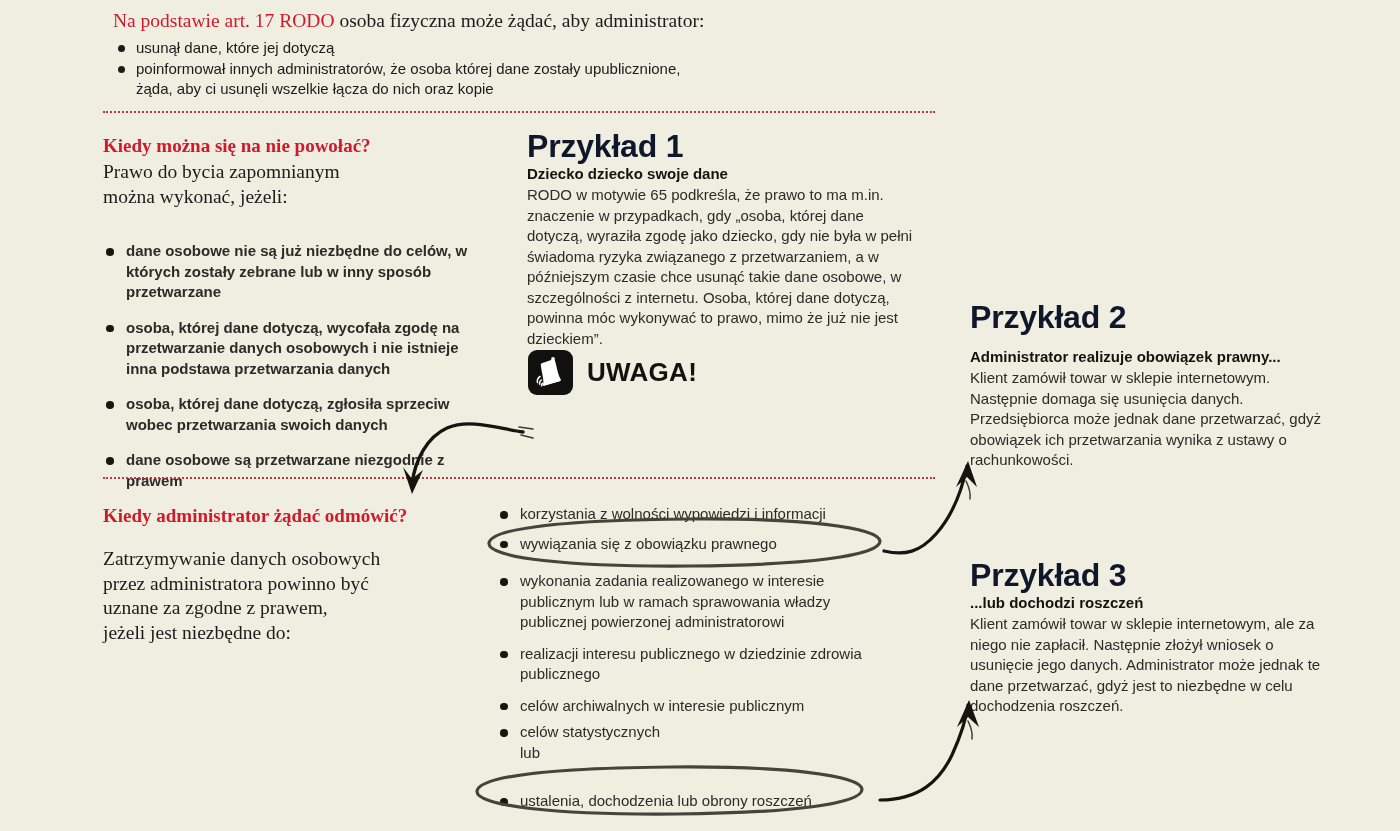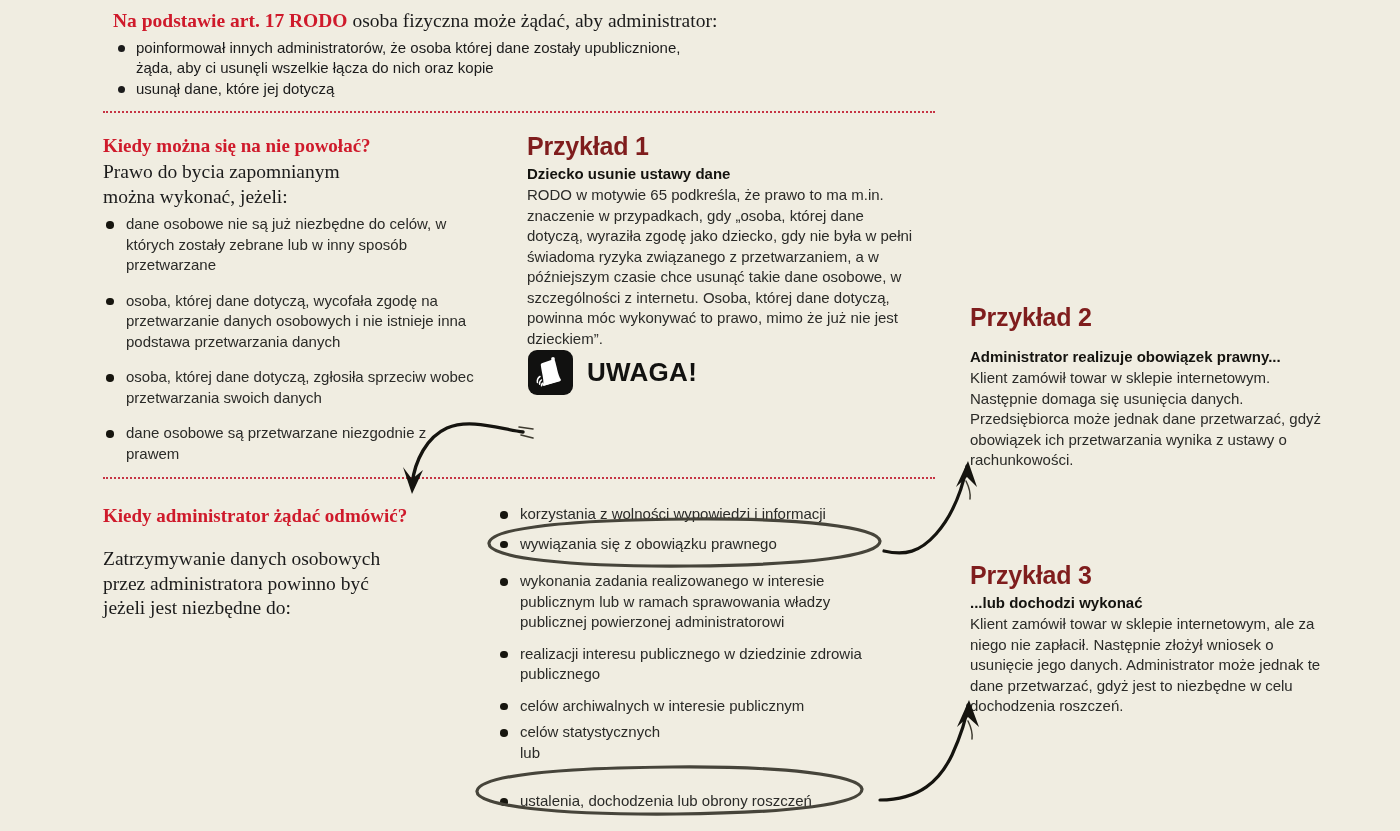--- a/index.html
+++ b/index.html
@@ -21,21 +21,21 @@
   #intro { left: 113px; top: 8px; width: 830px; }
   #intro .lead {
     font-family: "Liberation Serif", serif;
     font-size: 19.5px;
     line-height: 26px;
     color: #1b1b1b;
     white-space: nowrap;
   }
   #intro .lead .hl {
     color: #cf1a2b;
-    font-weight: bold;
+    font-weight: normal;
   }
   .ul-serif { list-style: none; margin: 4px 0 0 0; padding: 0; }
   .ul-serif li {
     position: relative;
     padding-left: 23px;
     font-family: "Liberation Sans", sans-serif;
     font-size: 15px;
     line-height: 20px;
     color: #1b1b1b;
     margin-bottom: 1px;
@@ -59,22 +59,22 @@
   .red-head {
     font-family: "Liberation Serif", serif;
     font-weight: bold;
     font-size: 19px;
     color: #cf1a2b;
     line-height: 22px;
   }
   .blue-head {
     font-family: "Liberation Sans", sans-serif;
     font-weight: bold;
-    font-size: 25px;
-    color: #7f1d1d;
+    font-size: 32px;
+    color: #0f172a;
     line-height: 28px;
     letter-spacing: -0.2px;
   }
   .serif-body {
     font-family: "Liberation Serif", serif;
     font-size: 19.5px;
     line-height: 24.5px;
     color: #1b1b1b;
   }
   .sans-body {
@@ -133,55 +133,56 @@
   #overlay { position: absolute; left: 0; top: 0; width: 1400px; height: 831px; pointer-events: none; }
 </style>
 </head>
 <body>
 
 <div id="canvas">
 
   <div class="abs" id="intro">
     <div class="lead"><span class="hl">Na podstawie art. 17 RODO</span><span> osoba fizyczna może żądać, aby administrator:</span></div>
     <ul class="ul-serif">
+      <li><span>usunął dane, które jej dotyczą</span></li>
       <li><span style="display:inline-block;max-width:555px">poinformował innych administratorów, że osoba której dane zostały upublicznione, żąda, aby ci usunęli wszelkie łącza do nich oraz kopie</span></li>
-      <li><span>usunął dane, które jej dotyczą</span></li>
     </ul>
   </div>
 
   <div class="abs divider" style="left:103px; top:111px; width:832px;"></div>
 
   <div class="abs" style="left:103px; top:135px; width:390px;">
     <div class="red-head">Kiedy można się na nie powołać?</div>
     <div class="serif-body" style="margin-top:3px;">
       <div>Prawo do bycia zapomnianym</div>
       <div>można wykonać, jeżeli:</div>
     </div>
-    <ul class="blist spaced" style="margin-top:5px; width:380px;">
+    <ul class="blist spaced" style="margin-top:32px; width:380px;font-weight:bold;">
       <li><span>dane osobowe nie są już niezbędne do celów, w których zostały zebrane lub w inny sposób przetwarzane</span></li>
       <li><span>osoba, której dane dotyczą, wycofała zgodę na przetwarzanie danych osobowych i nie istnieje inna podstawa przetwarzania danych</span></li>
       <li><span>osoba, której dane dotyczą, zgłosiła sprzeciw wobec przetwarzania swoich danych</span></li>
       <li><span>dane osobowe są przetwarzane niezgodnie z prawem</span></li>
     </ul>
   </div>
 
   <div class="abs divider" style="left:103px; top:477px; width:832px;"></div>
 
   <div class="abs" style="left:103px; top:505px; width:400px;">
     <div class="red-head">Kiedy administrator żądać odmówić?</div>
     <div class="serif-body" style="margin-top:20px;font-family:Liberation Serif, serif;">
       <div>Zatrzymywanie danych osobowych</div>
       <div>przez administratora powinno być</div>
+      <div>uznane za zgodne z prawem,</div>
       <div>jeżeli jest niezbędne do:</div>
     </div>
   </div>
 
   <div class="abs" style="left:527px; top:132px; width:400px;">
     <div class="blue-head">Przykład 1</div>
-    <div class="sans-bold" style="margin-top:4px;">Dziecko usunie ustawy dane</div>
+    <div class="sans-bold" style="margin-top:4px;">Dziecko dziecko swoje dane</div>
     <div class="sans-body" style="margin-top:1px; width:392px;">RODO w motywie 65 podkreśla, że prawo to ma m.in. znaczenie w przypadkach, gdy „osoba, której dane dotyczą, wyraziła zgodę jako dziecko, gdy nie była w pełni świadoma ryzyka związanego z przetwarzaniem, a w późniejszym czasie chce usunąć takie dane osobowe, w szczególności z internetu. Osoba, której dane dotyczą, powinna móc wykonywać to prawo, mimo że już nie jest dzieckiem”.</div>
   </div>
 
   <div class="abs" id="uwaga-row">
     <div class="bell-box">
       <svg width="45" height="45" viewBox="0 0 45 45" aria-hidden="true">
         <g fill="#ffffff">
           <path d="M24.6 9.6c1.0-0.5 2.0 0.0 2.3 1.0 0.8 2.6 1.6 6.0 2.4 9.3 0.9 3.7 2.0 7.1 3.4 9.4 0.5 0.8 0.1 1.6-0.8 1.9l-15.0 4.4c-0.9 0.3-1.7-0.3-1.6-1.2 0.3-2.7-0.2-6.2-0.9-9.9-0.6-3.3-1.3-6.7-1.6-9.4-0.1-1.0 0.6-1.9 1.7-2.0z"></path>
           <path d="M14.2 34.0 l 16.4-4.8 0.6 1.9 -16.4 4.8z"></path>
           <circle cx="25.0" cy="9.0" r="1.9"></circle>
@@ -213,21 +214,21 @@
   </div>
 
   <div class="abs" style="left:970px; top:303px; width:380px;">
     <div class="blue-head">Przykład 2</div>
     <div class="sans-bold" style="margin-top:16px;">Administrator realizuje obowiązek prawny...</div>
     <div class="sans-body" style="margin-top:1px; width:368px;">Klient zamówił towar w sklepie internetowym. Następnie domaga się usunięcia danych. Przedsiębiorca może jednak dane przetwarzać, gdyż obowiązek ich przetwarzania wynika z ustawy o rachunkowości.</div>
   </div>
 
   <div class="abs" style="left:970px; top:561px; width:380px;">
     <div class="blue-head">Przykład 3</div>
-    <div class="sans-bold" style="margin-top:4px;">...lub dochodzi wykonać</div>
+    <div class="sans-bold" style="margin-top:4px;">...lub dochodzi roszczeń</div>
     <div class="sans-body" style="margin-top:1px; width:362px;">Klient zamówił towar w sklepie internetowym, ale za niego nie zapłacił. Następnie złożył wniosek o usunięcie jego danych. Administrator może jednak te dane przetwarzać, gdyż jest to niezbędne w celu dochodzenia roszczeń.</div>
   </div>
 
   <svg id="overlay" viewBox="0 0 1400 831">
 
     <g>
       <path d="M523 432 C 500 429, 470 418, 447 428 C 427 437, 415 460, 412 484" fill="none" stroke="#15140f" stroke-width="3.4" stroke-linecap="round"></path>
       <path d="M403 467 L 412 494 L 423 470 L 412 479 Z" fill="#15140f"></path>
       <path d="M519 427 l 14 2 M521 435 l 12 3" stroke="#3d3a2f" stroke-width="1.6" fill="none" stroke-linecap="round"></path>
     </g>

